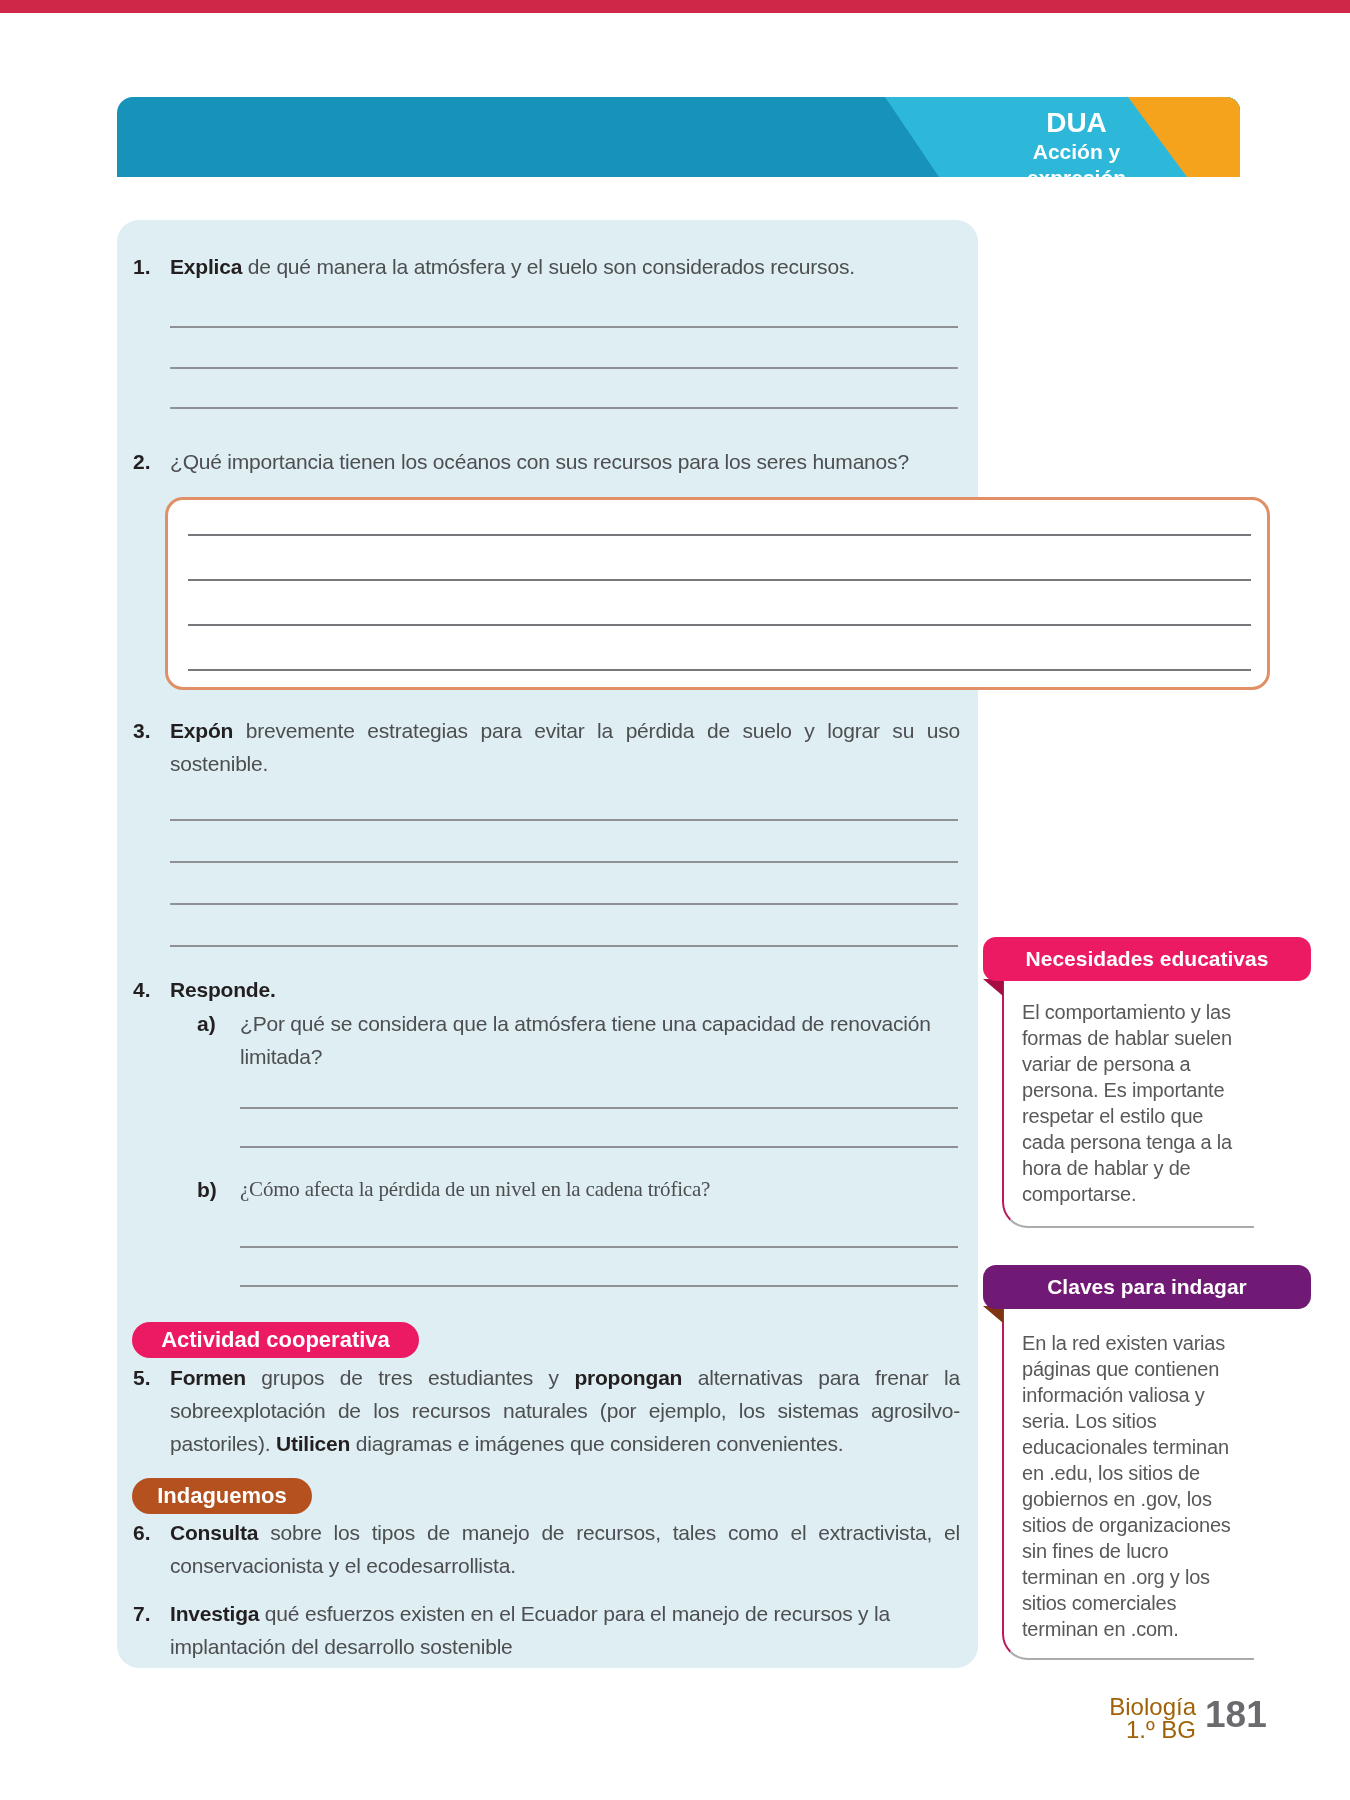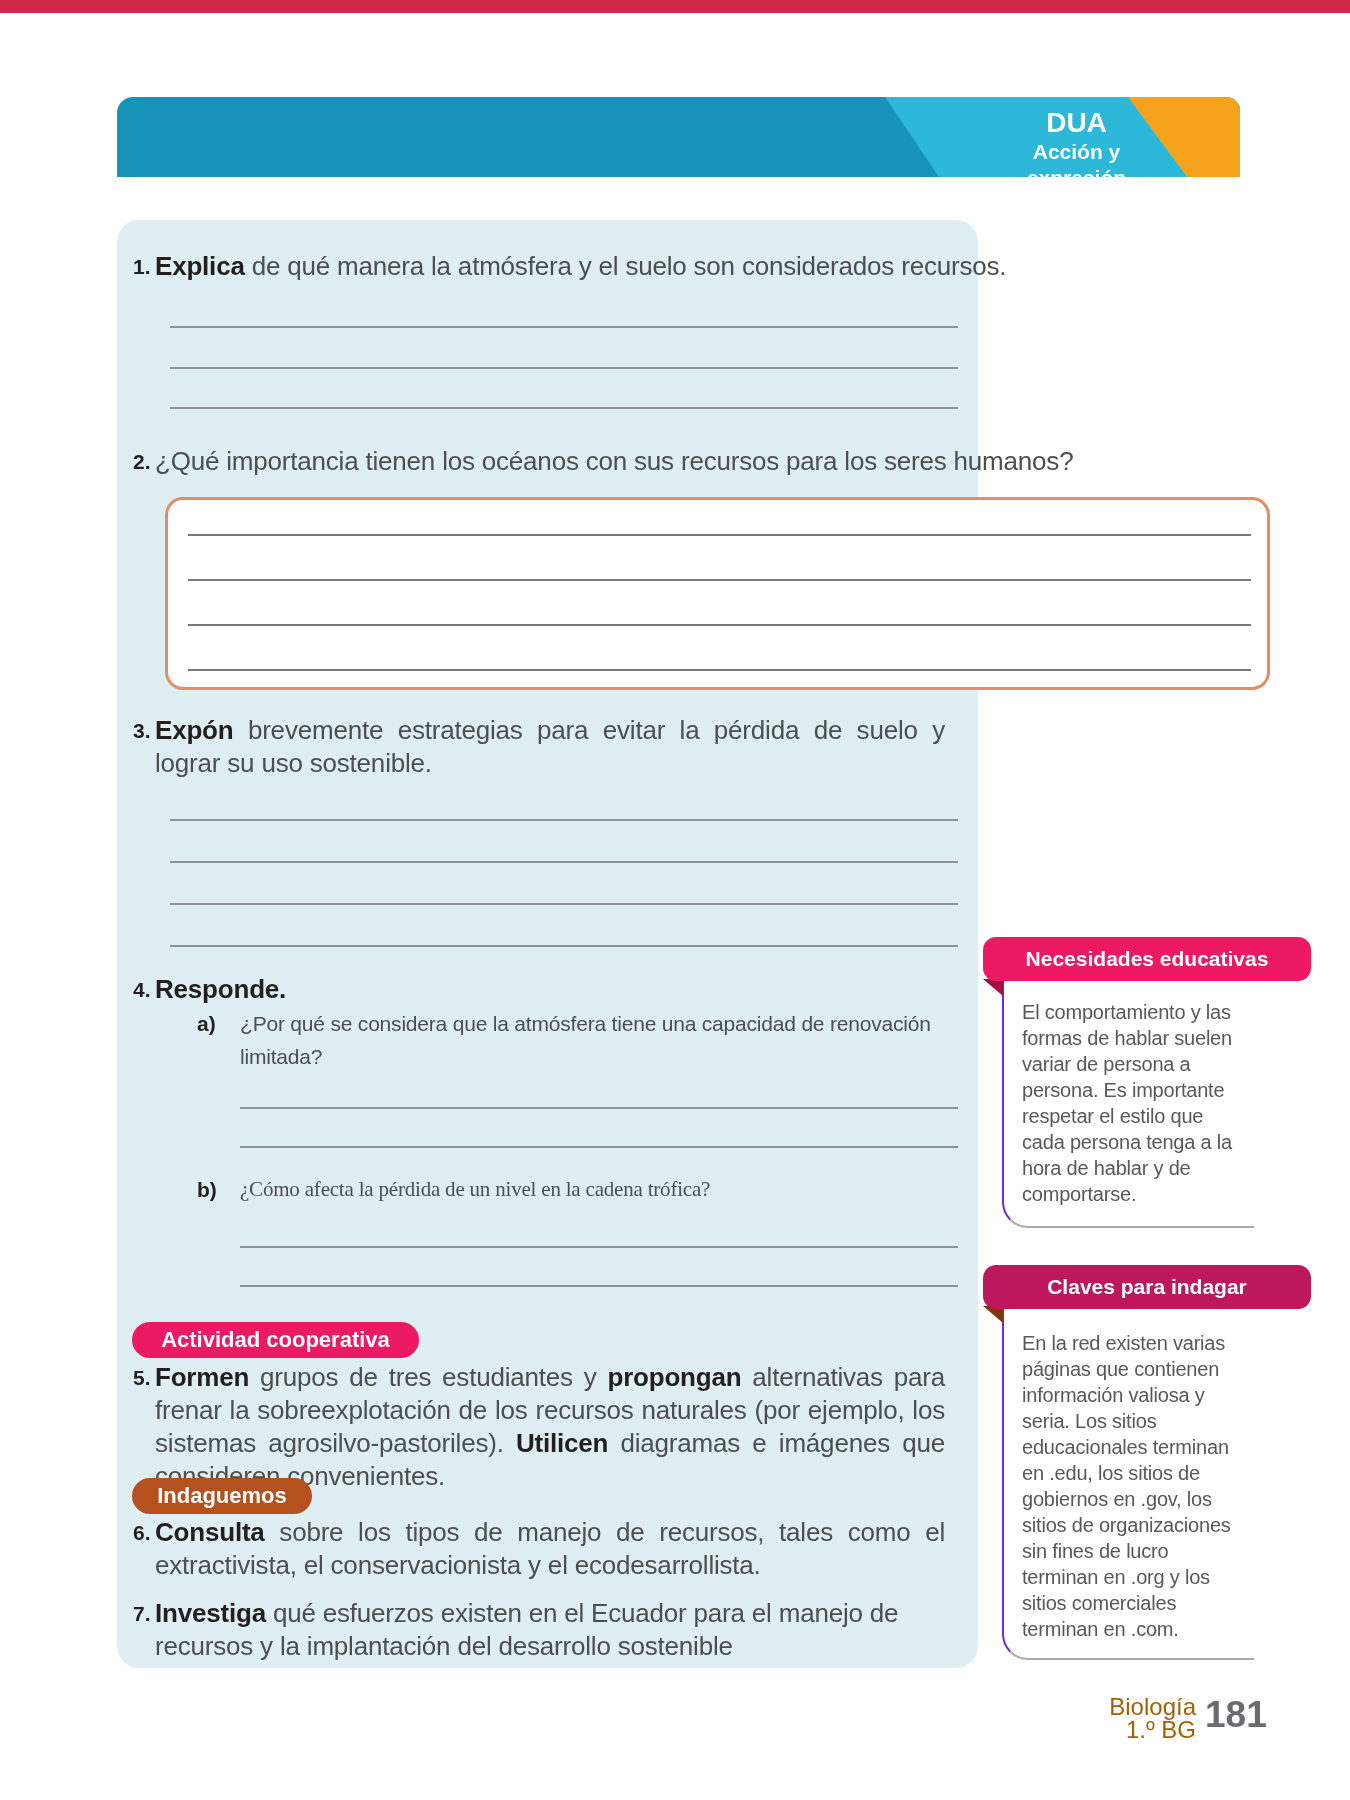--- a/index.html
+++ b/index.html
@@ -23,21 +23,21 @@
   #dua .dua-main { font-size:28px; font-weight:700; line-height:32px; }
   #dua .dua-sub  { font-size:21px; font-weight:700; line-height:26px; }
 
   
   #panel { left:117px; top:220px; width:861px; height:1448px; background:#dfeef3;
     border-radius:22px; }
 
   
   .qnum { position:absolute; left:133px; width:36px; font-size:21px; font-weight:700;
     color:#231f20; line-height:33px; }
-  .qtext { position:absolute; left:155px; width:790px; font-size:26px; line-height:33px;
+  .qtext { position:absolute; left:170px; width:790px; font-size:21px; line-height:33px;
     color:#4d4e50; letter-spacing:-0.2px; }
   .qtext b, .qnum b { color:#231f20; }
   .just { text-align:justify; }
   .nowrap { white-space:nowrap; }
   .sub-label { position:absolute; left:197px; width:34px; font-size:21px; font-weight:700;
     color:#231f20; line-height:33px; }
   .sub-text { position:absolute; left:240px; width:720px; font-size:21px; line-height:33px;
     color:#4d4e50; letter-spacing:-0.2px; }
 
   
@@ -54,28 +54,28 @@
   .pill { position:absolute; height:36px; border-radius:18px; color:#fff;
     font-size:22px; font-weight:700; text-align:center; line-height:36px; }
   #coop-badge { left:132px; top:1322px; width:287px; background:#ec1a63; }
   #indag-badge { left:132px; top:1478px; width:180px; background:#b5511f; }
 
   
   .side-badge { position:absolute; left:983px; width:328px; height:44px; border-radius:13px;
     color:#fff; font-size:21px; font-weight:700; text-align:center; line-height:44px; z-index:3; }
   .side-notch { position:absolute; left:983px; width:20px; height:17px; z-index:2;
     clip-path:polygon(0 0, 100% 0, 100% 100%); }
-  .bubble { position:absolute; left:1002px; width:252px; border-left:2px solid #6d28d9;
+  .bubble { position:absolute; left:1002px; width:252px; border-left:2px solid #be185d;
     border-bottom:2px solid #a9abad; border-bottom-left-radius:26px;
     padding:18px 6px 0 18px; z-index:1; }
   .bubble p { font-size:20px; line-height:26px; color:#57585a; letter-spacing:-0.2px; }
   #needs-badge { top:937px; background:#ec1a63; }
   #needs-notch { top:979px; background:#a50d44; }
   #needs-bubble { top:981px; height:247px; }
-  #clues-badge { top:1265px; background:#be185d; }
+  #clues-badge { top:1265px; background:#701a75; }
   #clues-notch { top:1306px; background:#7f3413; }
   #clues-bubble { top:1308px; height:352px; padding-top:22px; }
 
   
   #footer-meta { left:996px; top:1695px; width:200px; text-align:right;
     font-size:24px; line-height:23px; color:#a16207; }
   #footer-page { left:1205px; top:1694px; font-size:37px; font-weight:700; color:#6a6b6e; }
 </style>
 </head>
 <body>

